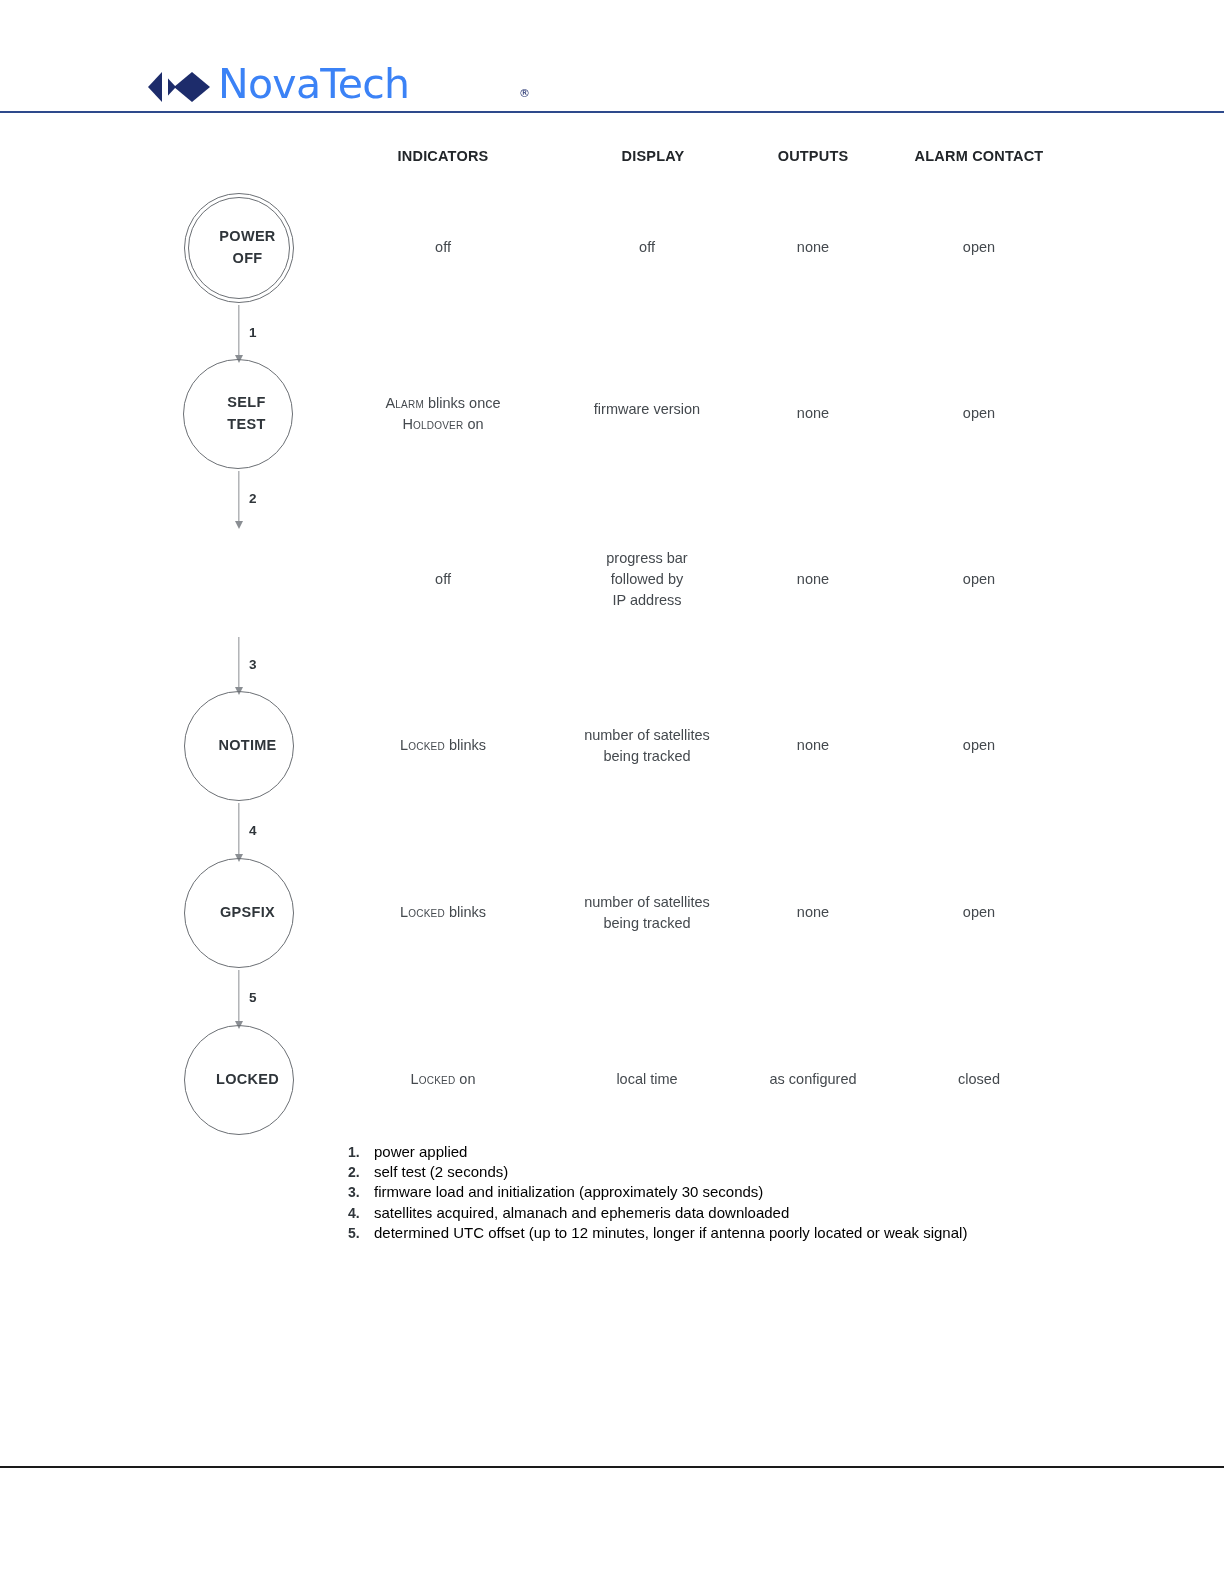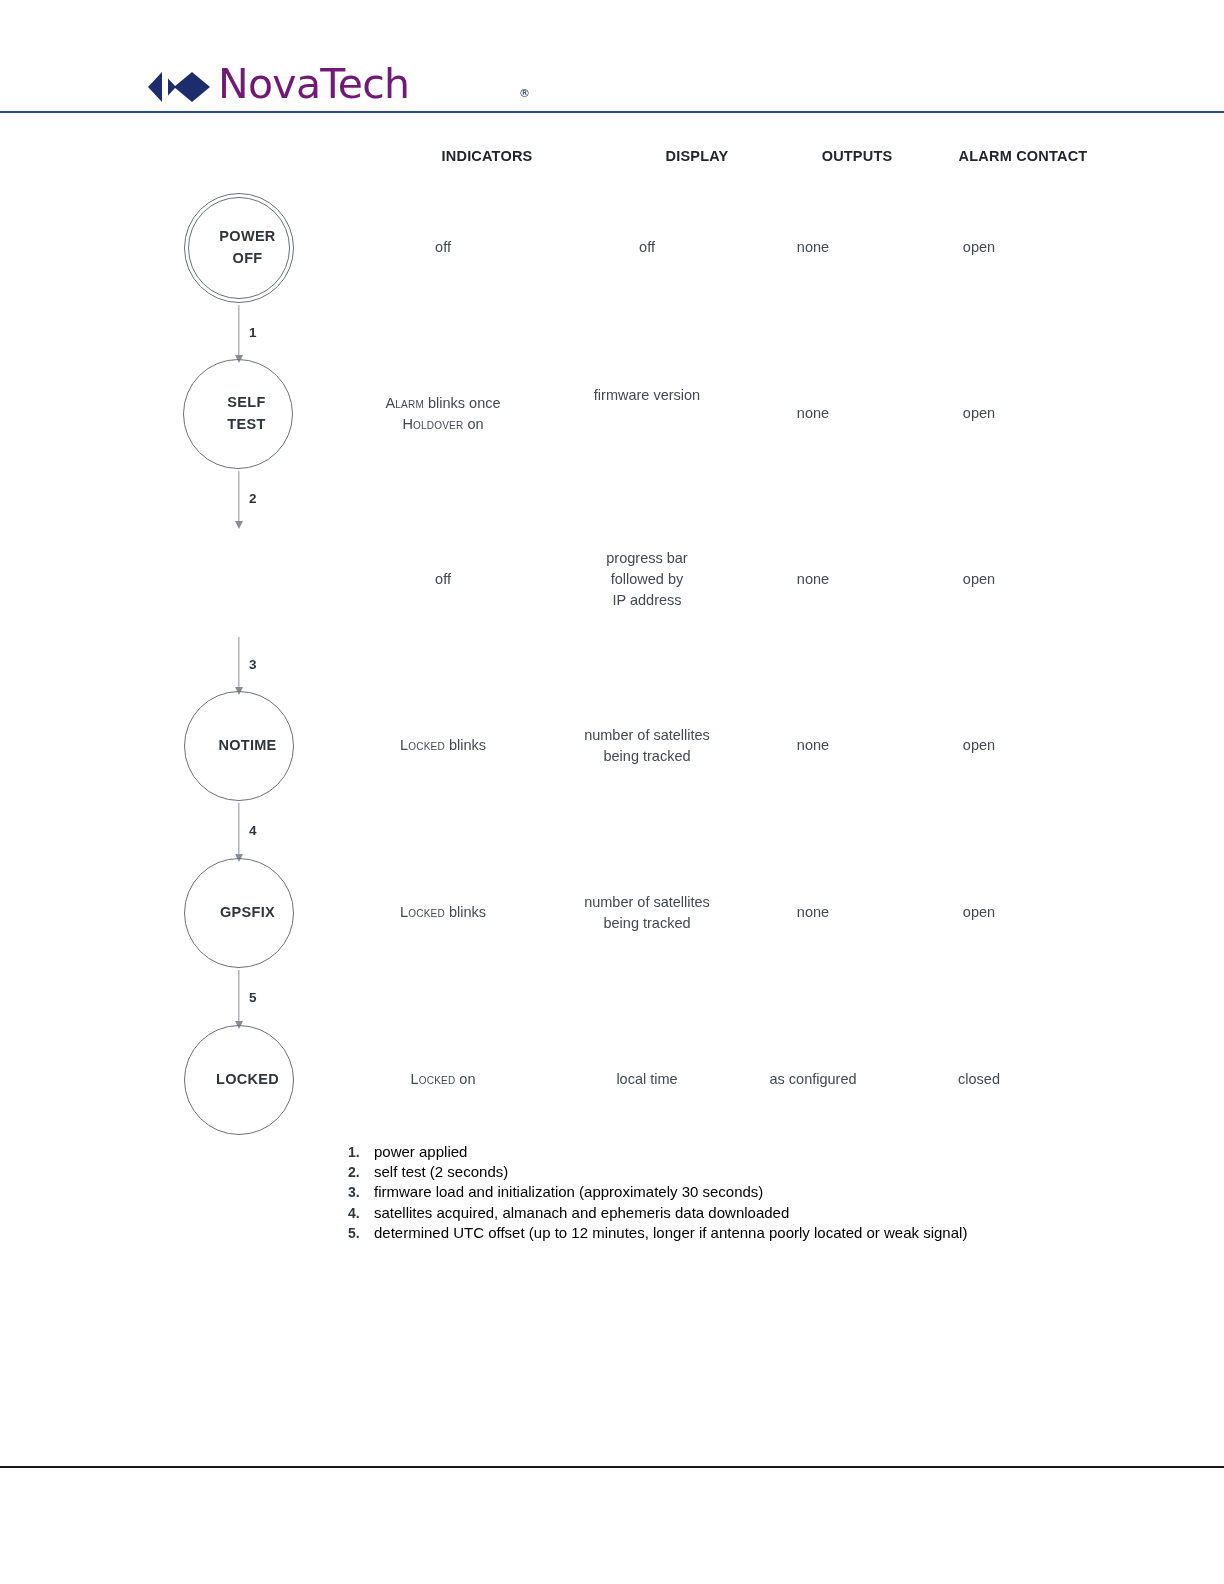--- a/index.html
+++ b/index.html
@@ -13,37 +13,36 @@
   }
 
   
   #header-band { position:absolute; left:0; top:0; width:1224px; height:113px; }
   #logo { position:absolute; left:148px; top:63px; height:46px; display:flex; align-items:center; }
   #logo-marks { position:absolute; left:0; top:9px; width:66px; height:30px; }
   #logo-wordmark {
     position:absolute; left:70px; top:-3px;
     font-family:"DejaVu Sans", sans-serif;
     font-size:41px; font-weight:400; letter-spacing:-0.7px;
-    color:#701a75; white-space:nowrap;
+    color:#3b82f6; white-space:nowrap;
   }
   #logo-reg {
     position:absolute; left:371px; top:24px;
     font-size:11px; color:#1d2c6b;
     font-family:"DejaVu Sans", sans-serif;
   }
   #header-rule { position:absolute; left:0; top:111px; width:1224px; height:2px; background:#2e4a8c; }
   #footer-rule { position:absolute; left:0; top:1466px; width:1224px; height:2px; background:#1a1a1a; }
 
   
   .col-head {
     position:absolute; top:148px;
     font-size:14.5px; font-weight:bold; letter-spacing:.2px;
     color:#22262a; white-space:nowrap;
     transform:translateX(-50%);
-    margin-left:44px;
   }
 
   
   #flow { position:absolute; left:0; top:0; width:1224px; height:1584px; }
 
   .state-node { position:absolute; transform:translate(-50%,-50%); }
   .state-circle {
     position:relative; width:110px; height:110px;
     border:1.4px solid #6b6f74; border-radius:50%;
     box-sizing:border-box;
@@ -124,21 +123,21 @@
     <div class="arrow-head" style="left: 239px; top: 355px;"></div>
     <div class="arrow-num" style="left: 249px; top: 325px;">1</div>
     <div class="state-node" style="left: 238px; top: 414px;">
       <div class="state-circle">
         <div class="state-label">SELF</div>
         <div class="state-label">TEST</div>
       </div>
     </div>
     <div class="row-cell" style="left: 443px; top: 414px;"><span class="sc">Alarm</span> blinks once
 <span class="sc">Holdover</span> on</div>
-    <div class="row-cell" style="left: 647px; top: 396px;">firmware version</div>
+    <div class="row-cell" style="left: 647px; top: 410px;">firmware version</div>
     <div class="row-cell" style="left: 813px; top: 414px;">none</div>
     <div class="row-cell" style="left: 979px; top: 414px;">open</div>
     <div class="arrow-line" style="left: 239px; top: 471px; height: 50px;"></div>
     <div class="arrow-head" style="left: 239px; top: 521px;"></div>
     <div class="arrow-num" style="left: 249px; top: 491px;">2</div>
     <div class="row-cell" style="left: 443px; top: 580px;">off</div>
     <div class="row-cell" style="left: 647px; top: 580px;">progress bar
 followed by
 IP address</div>
     <div class="row-cell" style="left: 813px; top: 580px;">none</div>

